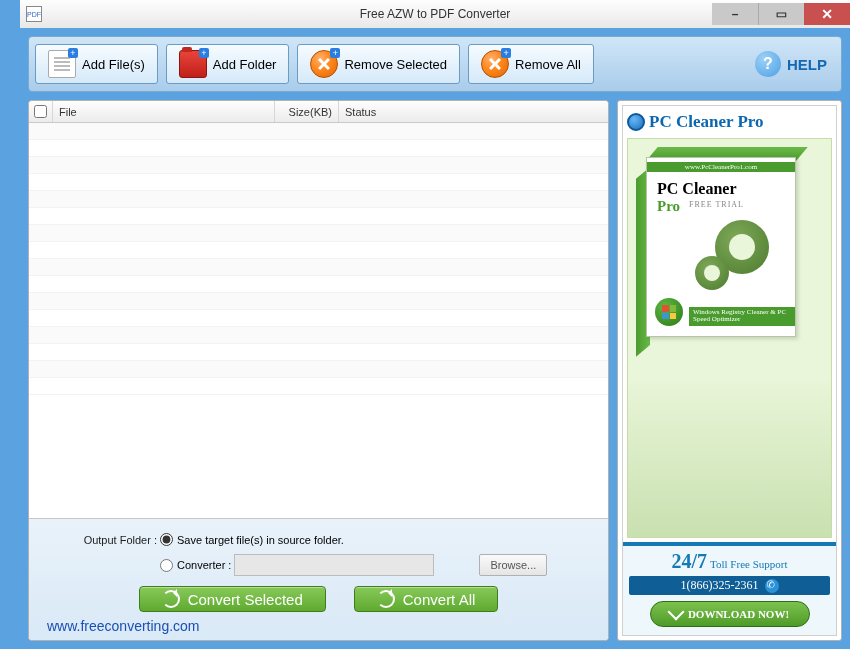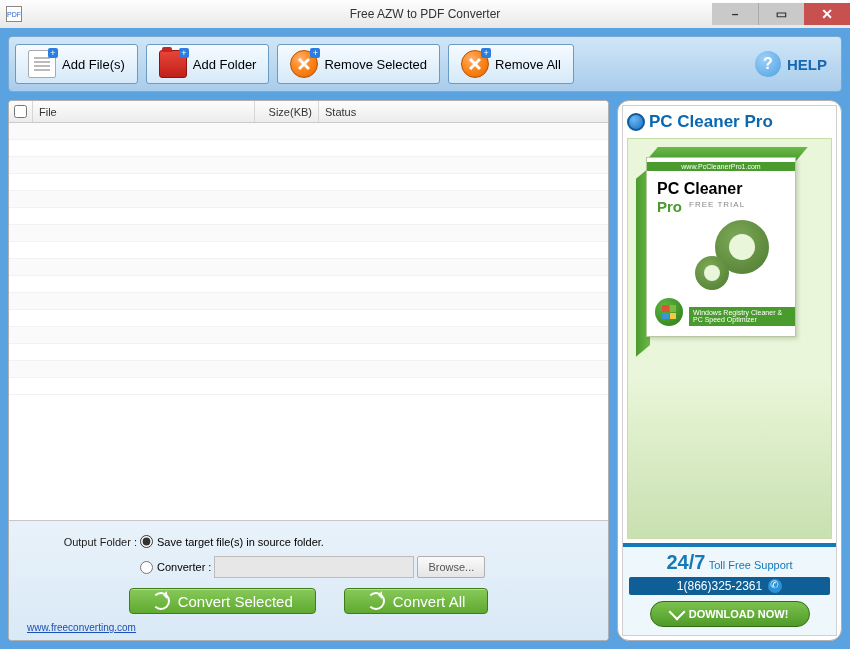--- a/index.html
+++ b/index.html
@@ -1,18 +1,18 @@
 <!DOCTYPE html>
 <html><head>
 <meta charset="utf-8">
 <style>
 * { margin: 0; padding: 0; box-sizing: border-box; }
 body { font-family: "Segoe UI", Tahoma, sans-serif; font-size: 12px; background: #fff; overflow: hidden; }
 
-.window { width: 850px; height: 649px; background: linear-gradient(#5aa3e0, #5aa3e0); display: flex; flex-direction: column; }
+.window { width: 850px; height: 649px; background: linear-gradient(#5aa3e0, #5aa3e0); display: flex; flex-direction: column; padding-left: 20px; }
 
 .titlebar { height: 28px; background: linear-gradient(#fefefe, #e8e8e8); display: flex; align-items: center; position: relative; }
 .titlebar-icon { width: 16px; height: 16px; margin-left: 6px; background: #fff; border: 1px solid #888; display: inline-flex; align-items: center; justify-content: center; font-size: 7px; color: #36c; }
 .titlebar-title { position: absolute; left: 50%; transform: translateX(-50%); font-size: 12px; color: #333; }
 .win-controls { margin-left: auto; display: flex; height: 22px; }
 .win-btn { width: 46px; display: flex; align-items: center; justify-content: center; font-weight: bold; font-size: 12px; }
 .win-min { background: #c9c9c9; color: #333; }
 .win-max { background: #c9c9c9; color: #333; border-left: 1px solid #aaa; }
 .win-close { background: #c8504f; color: #fff; font-size: 14px; }
 
@@ -47,30 +47,30 @@
 .grid-rows { position:absolute; inset:0; }
 .grid-row { height:17px; border-bottom:1px solid #f2f2f2; }
 .grid-row:nth-child(odd){ background:#fafafa; }
 
 .bottom-panel { border-top:1px solid #c7c7c7; background:linear-gradient(#e9f2fa,#d9e9f6); padding:14px 18px 6px; }
 .opt-row { display:flex; align-items:center; gap:3px; margin-bottom:8px; font-size:11px; }
 .opt-label { width:110px; text-align:right; color:#222; }
 .radio-row { display:flex; align-items:center; gap:4px; }
 input[type=radio] { accent-color:#333; }
 .cust-input { width:200px; height:22px; background:#e7e7e7; border:1px solid #bcbcbc; }
-.browse-btn { height:22px; padding:0 10px; background:linear-gradient(#fafafa,#e5e5e5); border:1px solid #b0b0b0; border-radius:2px; font-size:11px; color:#555; cursor:pointer; }
+.browse-btn { height:22px; padding:0 10px; background:linear-gradient(#fafafa,#e5e5e5); border:1px solid #b0b0b0; border-radius:2px; font-size:11px; color:#555; cursor:pointer;margin-left:42px; }
 
 .convert-row { display:flex; gap:28px; justify-content:center; margin:10px 0 6px; }
 .gbtn { height:26px; padding:0 22px; display:flex; align-items:center; gap:8px; background:linear-gradient(#88c95a,#5faa30); border:1px solid #3f7d18; border-radius:4px; color:#fff; font-size:15px; cursor:pointer; box-shadow:inset 0 1px 0 rgba(255,255,255,.4); }
 .refresh-ico { width:18px; height:18px; border:2px solid #fff; border-left-color:transparent; border-radius:50%; position:relative; }
 .refresh-ico::after { content:""; position:absolute; top:-3px; left:5px; border:4px solid transparent; border-right-color:#fff; }
 
-.footer-link { font-size:10px; color:#1a4fb5; text-decoration:underline; cursor:pointer; }
-
-.ad-pane { width:225px; background:#fff; border:1px solid #b0b0b0; border-radius:12px; padding:4px; display:flex; flex-direction:column; }
+.footer-link { font-size:14px; color:#1a4fb5; cursor:pointer; }
+
+.ad-pane { width:225px; background:#fff; border:1px solid #b0b0b0; border-radius:3px; padding:4px; display:flex; flex-direction:column;font-family:Liberation Serif, serif; }
 .ad-inner { flex:1; border:1px solid #d0d0d0; display:flex; flex-direction:column; overflow:hidden; }
 .ad-top { padding:6px 4px 2px; display:flex; align-items:center; gap:4px; }
 .ad-logo { width:18px; height:18px; border-radius:50%; background:radial-gradient(circle at 35% 30%,#6ab7f5,#1a6fc0); border:2px solid #0b5a9a; }
 .ad-title { font-size:17px; font-weight:bold; color:#0b68b0; }
 .ad-box { flex:1; margin:4px; position:relative; background:linear-gradient(#e9f6d9 0%,#e9f6d9 60%,#c9e0b0 100%); border:1px solid #c6dca9; }
 .ad-box-face { position:absolute; left:18px; top:18px; width:150px; height:180px; background:#fff; border:1px solid #b5c79e; box-shadow:2px 2px 4px rgba(0,0,0,.15); }
 .ad-box-side { position:absolute; left:8px; top:28px; width:14px; height:178px; background:linear-gradient(90deg,#4a9b2e,#6ab948); transform:skewY(-40deg); transform-origin:top right; }
 .ad-box-top { position:absolute; left:18px; top:8px; width:150px; height:14px; background:linear-gradient(#6ab948,#4a9b2e); transform:skewX(-40deg); transform-origin:bottom left; }
 .ad-url { position:absolute; top:4px; left:0; right:0; text-align:center; font-size:7px; color:#3a7a20; background:#4a9b2e; color:#fff; padding:1px 0; }
 .ad-prod { position:absolute; top:22px; left:10px; font-size:16px; font-weight:bold; color:#000000; }

